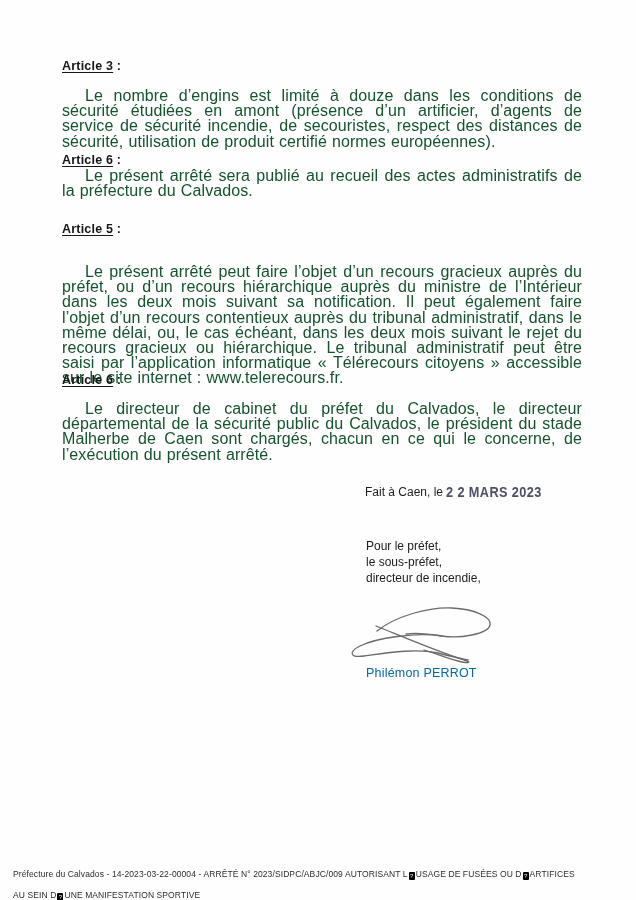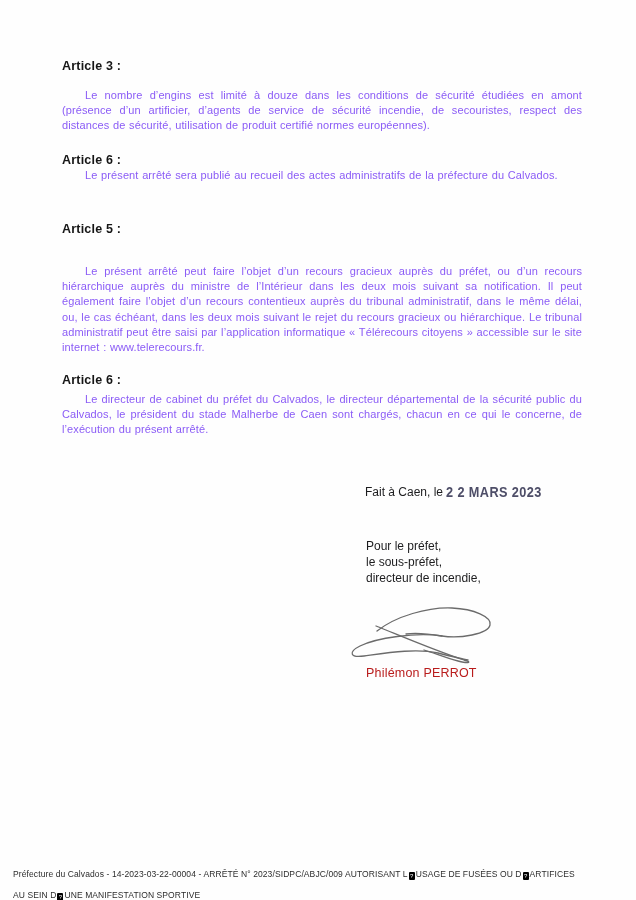--- a/index.html
+++ b/index.html
@@ -14,28 +14,28 @@
   .sheet { position: absolute; inset: 0; background: #fefefe; }
 
   .block { position: absolute; left: 62px; width: 520px; }
 
   .article-heading {
     font-size: 12.5px;
     font-weight: bold;
     color: #161616;
     letter-spacing: 0.2px;
   }
-  .article-heading .u { text-underline-offset: 2px; }
+  .article-heading .u { text-decoration: underline; text-underline-offset: 2px; }
 
   .para {
-    font-size: 11px;
+    font-size: 16px;
     line-height: 15.2px;
     text-align: justify;
     text-indent: 23px;
-    color: #8b5cf6;
+    color: #14532d;
     letter-spacing: 0.1px;
     word-spacing: 0.5px;
   }
 
   .dateline {
     position: absolute; left: 365px; top: 483px;
     font-size: 12px; color: #1d1d1f; white-space: nowrap;
   }
   .stamp {
     display: inline-block;
@@ -49,21 +49,21 @@
     white-space: pre;
   }
 
   .sig-role {
     position: absolute; left: 366px; top: 538px;
     font-size: 12px; line-height: 16px; color: #1d1d1f;
   }
   .sig-scribble { position: absolute; left: 346px; top: 604px; }
   .sig-name {
     position: absolute; left: 366px; top: 666px;
-    font-size: 12.5px; color: #b91c1c; letter-spacing: 0.2px;
+    font-size: 12.5px; color: #0369a1; letter-spacing: 0.2px;
   }
 
   .footer-line1 {
     position: absolute; left: 13px; top: 869px;
     font-size: 8.5px; color: #2c2c2c; letter-spacing: 0.1px; white-space: nowrap;
   }
   .footer-line2 {
     position: absolute; left: 13px; top: 890px;
     font-size: 8.5px; color: #2c2c2c; letter-spacing: 0.1px; white-space: nowrap;
   }
@@ -99,21 +99,21 @@
   <div class="block para" style="top:168px">Le présent arrêté sera publié au recueil des actes administratifs de la préfecture du Calvados.</div>
 
   <div class="block article-heading" style="top:222px">
     <span class="u">Article 5</span><span> :</span>
   </div>
   <div class="block para" style="top:264px">Le présent arrêté peut faire l’objet d’un recours gracieux auprès du préfet, ou d’un recours hiérarchique auprès du ministre de l’Intérieur dans les deux mois suivant sa notification. Il peut également faire l’objet d’un recours contentieux auprès du tribunal administratif, dans le même délai, ou, le cas échéant, dans les deux mois suivant le rejet du recours gracieux ou hiérarchique. Le tribunal administratif peut être saisi par l’application informatique « Télérecours citoyens » accessible sur le site internet : www.telerecours.fr.</div>
 
   <div class="block article-heading" style="top:373px">
     <span class="u">Article 6</span><span> :</span>
   </div>
-  <div class="block para" style="top:392px">Le directeur de cabinet du préfet du Calvados, le directeur départemental de la sécurité public du Calvados, le président du stade Malherbe de Caen sont chargés, chacun en ce qui le concerne, de l’exécution du présent arrêté.</div>
+  <div class="block para" style="top:401px">Le directeur de cabinet du préfet du Calvados, le directeur départemental de la sécurité public du Calvados, le président du stade Malherbe de Caen sont chargés, chacun en ce qui le concerne, de l’exécution du présent arrêté.</div>
 
   <div class="dateline">
     <span>Fait à Caen, le </span><span class="stamp">2 2 MARS 2023</span>
   </div>
 
   <div class="sig-role">
     <div>Pour le préfet,</div>
     <div>le sous-préfet,</div>
     <div>directeur de incendie,</div>
   </div>

